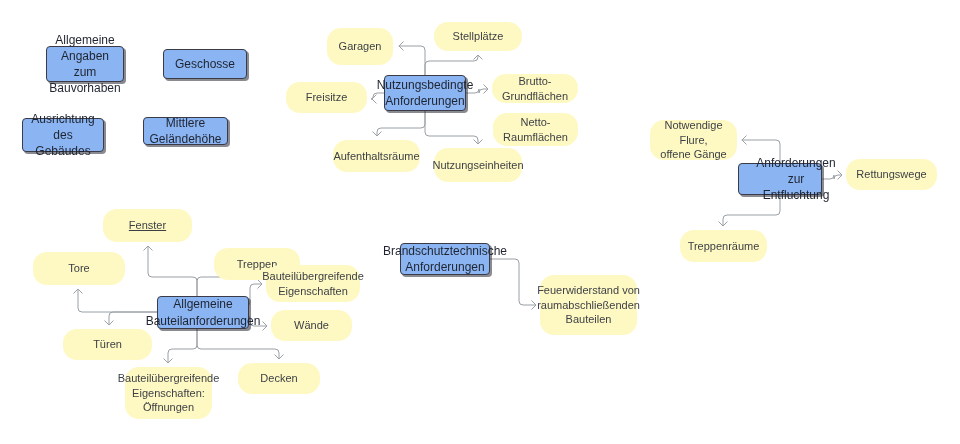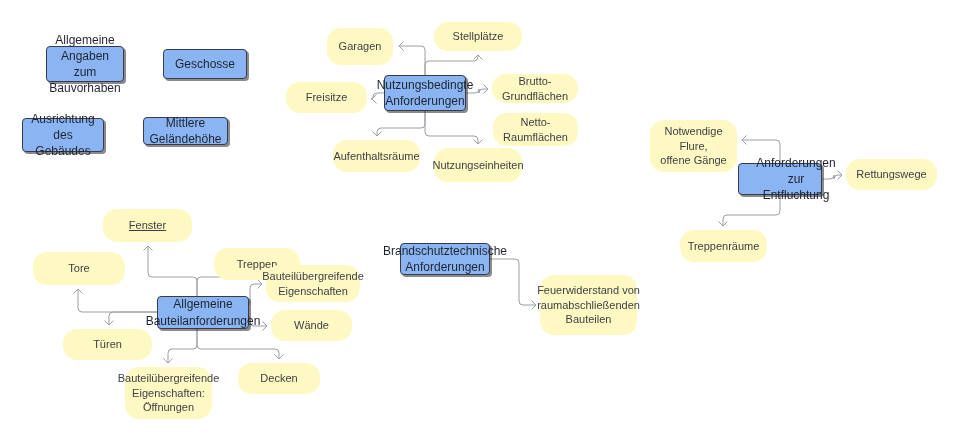--- a/index.html
+++ b/index.html
@@ -108,21 +108,21 @@
 Anforderungen</div>
       <div class="node secondary" style="left: 327px; top: 28px; width: 66px; height: 37px;">Garagen</div>
       <div class="node secondary" style="left: 434px; top: 22px; width: 88px; height: 29px;">Stellplätze</div>
       <div class="node secondary" style="left: 492px; top: 74px; width: 86px; height: 29px;">Brutto-Grundflächen</div>
       <div class="node secondary" style="left: 493px; top: 113px; width: 85px; height: 33px;">Netto-Raumflächen</div>
       <div class="node secondary" style="left: 286px; top: 82px; width: 81px; height: 31px;">Freisitze</div>
       <div class="node secondary" style="left: 333px; top: 140px; width: 87px; height: 32px;">Aufenthaltsräume</div>
       <div class="node secondary" style="left: 434px; top: 148px; width: 88px; height: 34px;">Nutzungseinheiten</div>
       <div class="node primary" style="left: 738px; top: 163px; width: 84px; height: 32px; padding-left: 36px;">Anforderungen zur
 Entfluchtung</div>
-      <div class="node secondary" style="left: 650px; top: 120px; width: 87px; height: 52px;">Notwendige Flure,
+      <div class="node secondary" style="left: 650px; top: 120px; width: 87px; height: 40px;">Notwendige Flure,
 offene Gänge</div>
       <div class="node secondary" style="left: 846px; top: 159px; width: 91px; height: 31px;">Rettungswege</div>
       <div class="node secondary" style="left: 680px; top: 230px; width: 87px; height: 32px;">Treppenräume</div>
       <div class="node primary" style="left: 157px; top: 296px; width: 92px; height: 33px;">Allgemeine
 Bauteilanforderungen</div>
       <div class="node secondary" style="left: 103px; top: 209px; width: 89px; height: 33px; text-decoration: underline;">Fenster</div>
       <div class="node secondary" style="left: 214px; top: 224px; width: 86px; height: 32px; margin-top: 24px;">Treppen</div>
       <div class="node secondary" style="left: 33px; top: 252px; width: 92px; height: 33px;">Tore</div>
       <div class="node secondary" style="left: 63px; top: 329px; width: 89px; height: 31px;">Türen</div>
       <div class="node secondary" style="left: 266px; top: 265px; width: 94px; height: 37px;">Bauteilübergreifende

